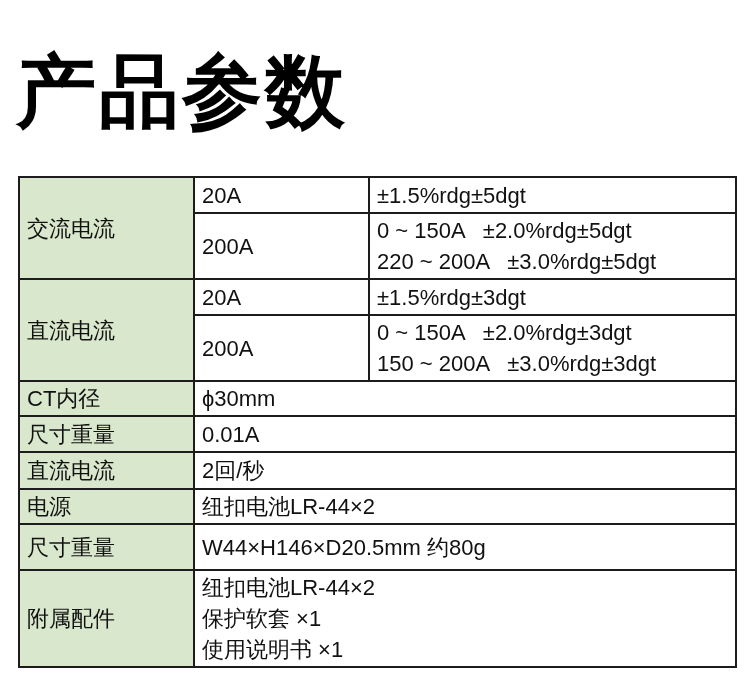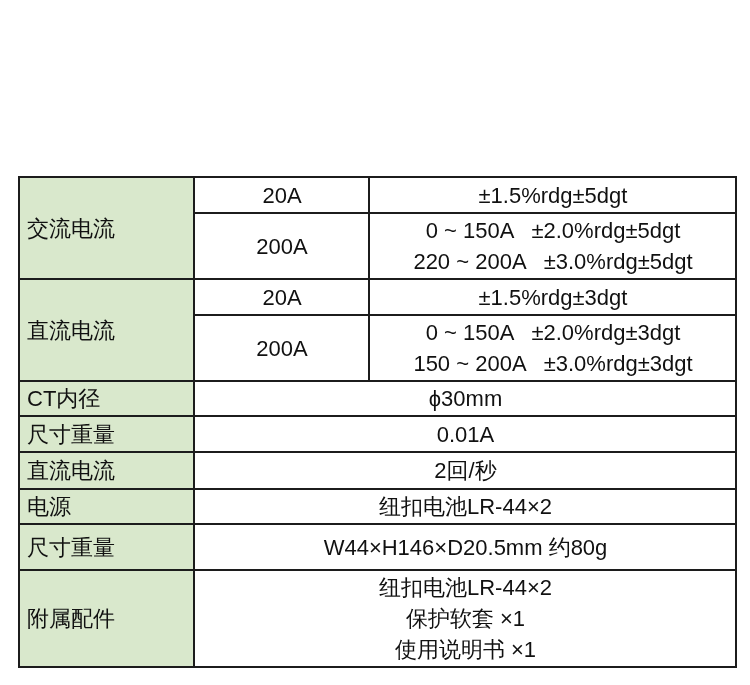--- a/index.html
+++ b/index.html
@@ -42,28 +42,28 @@
     padding: 1px 6px 1px 7px;
     vertical-align: middle;
     color: #111111;
   }
   td.label-cell {
     background: #d9e8cc;
   }
   td.value-cell, td.range-cell, td.accuracy-cell {
     background: #ffffff;
     white-space: pre-wrap;
-    text-align: center;
   }
 </style>
 </head>
 <body>
 
 <div class="page">
 
+  <div class="page-title">产品参数</div>
 
   <table class="spec-table">
     <colgroup>
       <col style="width:175px">
       <col style="width:175px">
       <col style="width:367px">
     </colgroup>
     <tbody>
 
       <tr style="height:36px">

